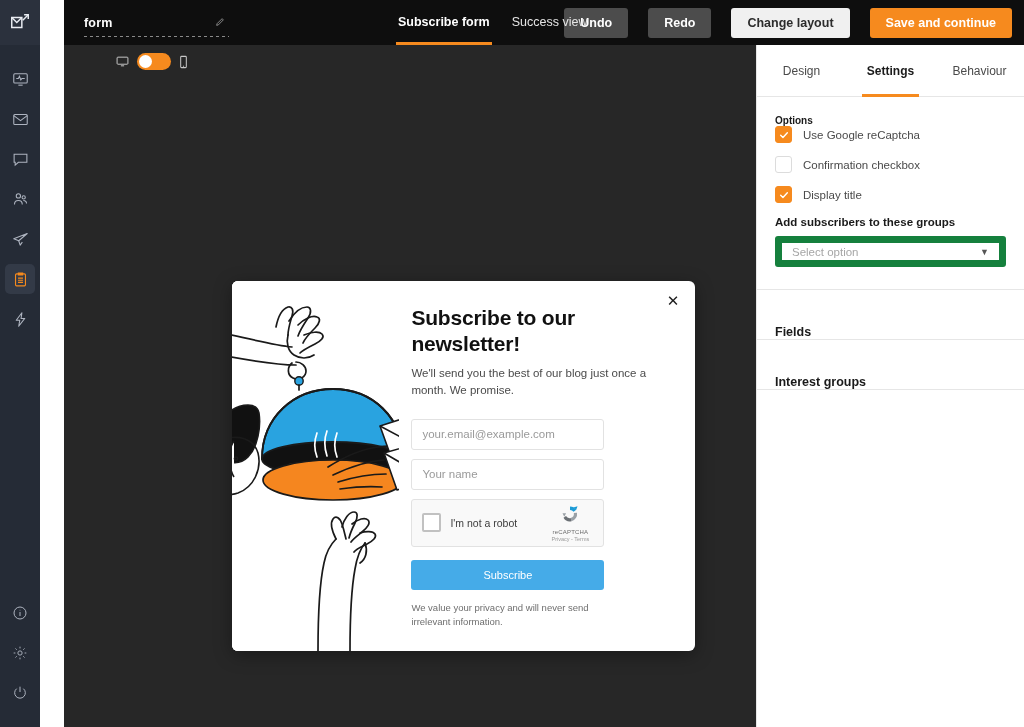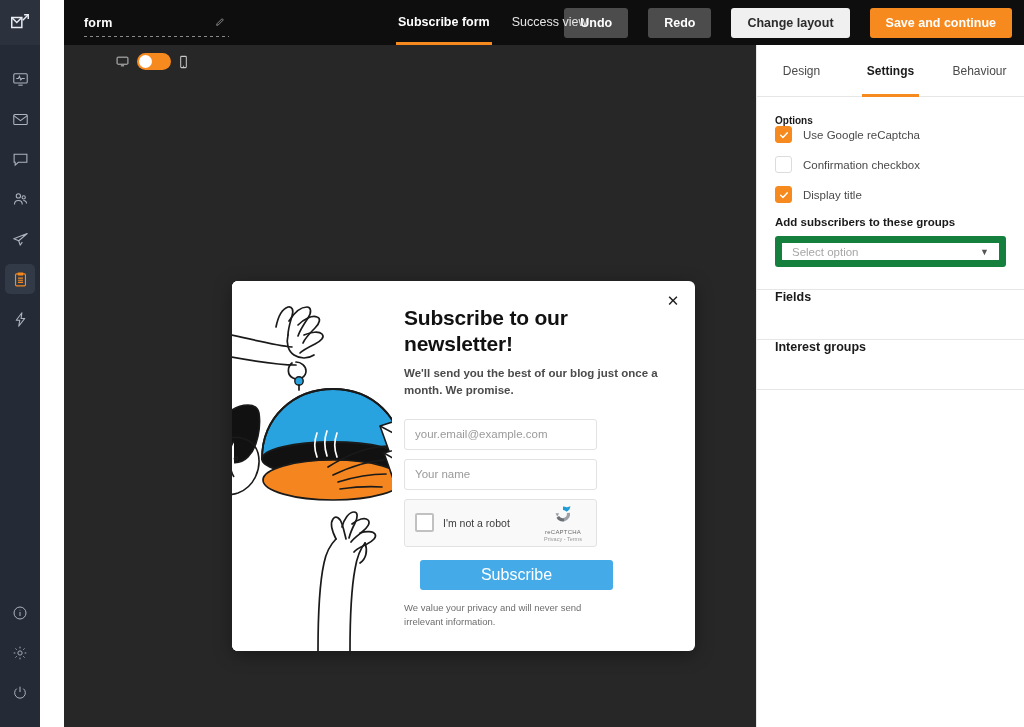--- a/index.html
+++ b/index.html
@@ -106,21 +106,21 @@
   .modal-body { flex: 1 1 auto; padding: 24px 28px 0 12px; position: relative; }
   .close-x {
     position: absolute; right: 12px; top: 9px; width: 20px; height: 20px;
     display: flex; align-items: center; justify-content: center;
     font-size: 15px; color: #1a1a1a; cursor: pointer; line-height: 1;
   }
   .m-title {
     font-size: 21px; font-weight: bold; color: #111111; line-height: 1.22;
     letter-spacing: -.2px; margin-bottom: 9px;
   }
-  .m-sub { font-size: 11.5px; color: #4b4b4b; line-height: 1.45; margin-bottom: 20px; font-weight: bold; }
+  .m-sub { font-size: 11.5px; color: #4b4b4b; line-height: 1.45; margin-bottom: 20px; }
   .fld {
     width: 193px; height: 31px; border: 1px solid #e2e2e2; border-radius: 3px;
     background: #fff; font-size: 11.5px; color: #9a9a9a; padding: 0 10px;
     font-family: "Liberation Sans", sans-serif; outline: none; margin-bottom: 9px;
     display: block;
   }
   .fld::placeholder { color: #9a9a9a; }
   .recap {
     width: 193px; height: 48px; border: 1px solid #e2e2e2; border-radius: 3px;
     background: #f9f9f9; display: flex; align-items: center; padding: 0 10px;
@@ -131,22 +131,22 @@
     background: #fff; flex: 0 0 19px;
   }
   .recap-label { font-size: 10.5px; color: #3c3c3c; margin-left: 9px; }
   .recap-brand {
     margin-left: auto; text-align: center; width: 46px;
   }
   .recap-name { font-size: 6px; color: #6b6b6b; letter-spacing: .2px; margin-top: 1px; }
   .recap-terms { font-size: 5.5px; color: #9a9a9a; margin-top: 1px; }
   .subscribe {
     width: 193px; height: 30px; background: #45abe8; border: 0; border-radius: 3px;
-    color: #ffffff; font-size: 16px; font-family: "Liberation Sans", sans-serif;
-    cursor: pointer; margin-bottom: 11px; display: block; margin-left: 16px;
+    color: #ffffff; font-size: 11px; font-family: "Liberation Sans", sans-serif;
+    cursor: pointer; margin-bottom: 11px; display: block;
   }
   .m-foot { font-size: 9.5px; color: #6e6e6e; line-height: 1.5; width: 195px; }
 
   
   .panel {
     width: 268px; flex: 0 0 268px; background: #ffffff;
     border-left: 1px solid #e6e6e6; display: flex; flex-direction: column;
   }
   .panel-tabs {
     height: 52px; display: flex; align-items: stretch;
@@ -172,21 +172,21 @@
   .cbox.on { background: #f68a1e; border-color: #f68a1e; }
   .opt-label { font-size: 11.5px; color: #4a4a4a; margin-left: 11px; }
   .grp-label { font-size: 11.5px; font-weight: bold; color: #1a1a1a; margin: 4px 0 8px 0; }
   .select {
     height: 31px; border: 7px solid #15803d; border-radius: 3px;
     display: flex; align-items: center; padding: 0 10px; cursor: pointer;
   }
   .select-val { font-size: 11.5px; color: #a6a6a6; }
   .caret { margin-left: auto; color: #555; font-size: 9px; }
   .panel-row {
-    height: 50px; display: flex; align-items: flex-start; padding: 0 18px;
+    height: 50px; display: flex; align-items: flex-end; padding: 0 18px;
     border-bottom: 1px solid #e6e6e6; cursor: pointer;
   }
   .panel-row-title { font-size: 12.5px; font-weight: bold; color: #1a1a1a; }
 </style>
 </head>
 <body>
 
 <div class="app">
 
   <div class="rail">

